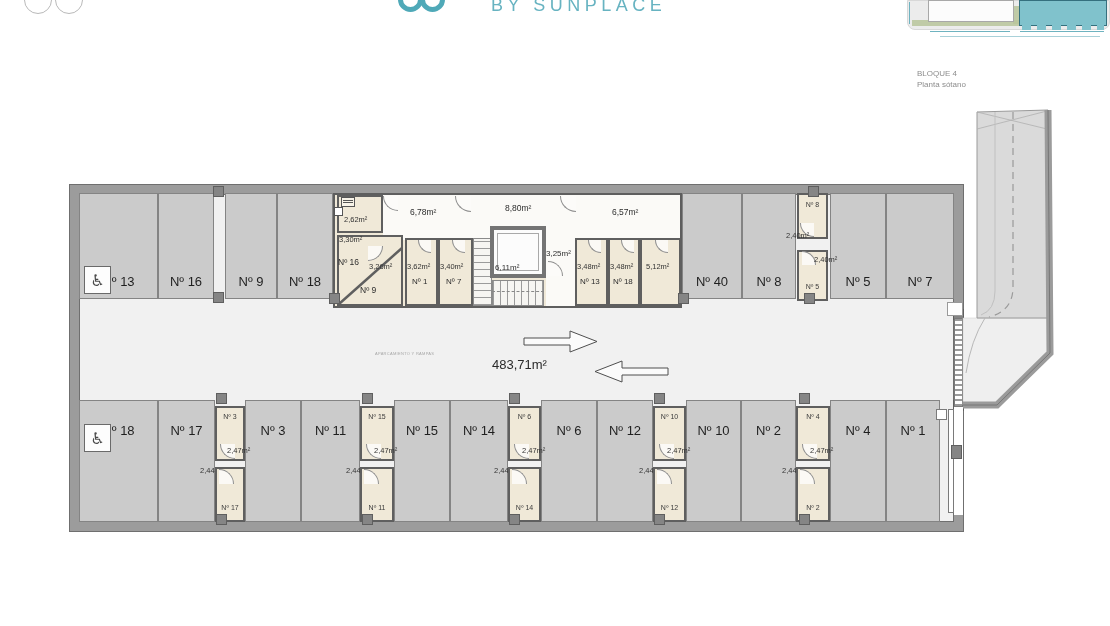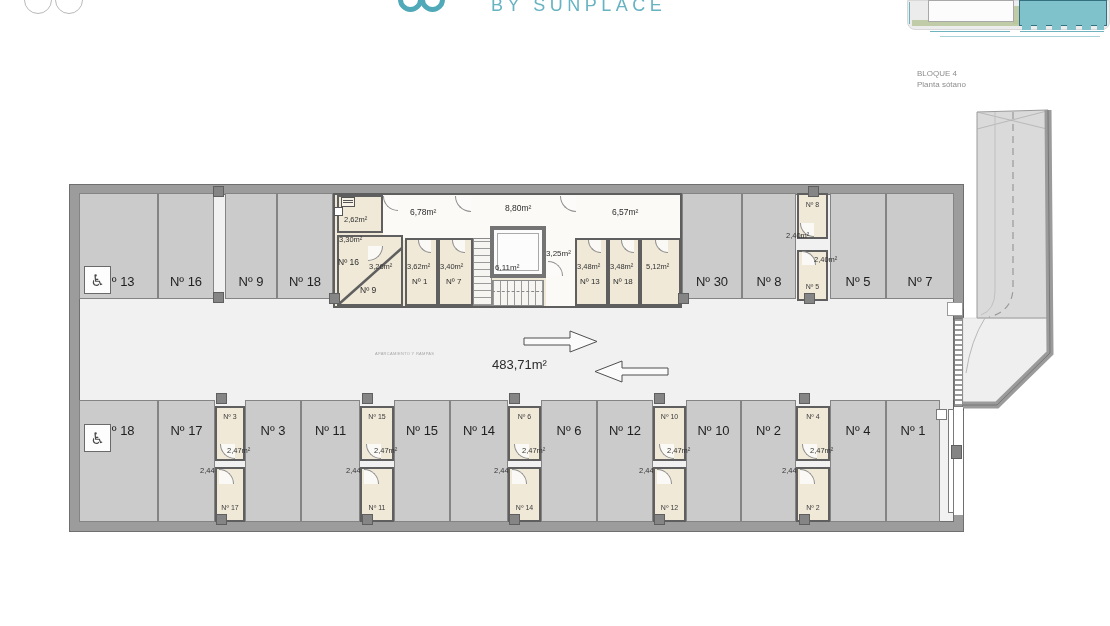--- a/index.html
+++ b/index.html
@@ -109,21 +109,21 @@
   <div class="stall stall-top" style="left:158px;width:56px;">
       <span class="stall-label">Nº 16</span>
     </div>
   <div class="stall stall-top" style="left:225px;width:52px;">
       <span class="stall-label">Nº 9</span>
     </div>
   <div class="stall stall-top" style="left:277px;width:56px;">
       <span class="stall-label">Nº 18</span>
     </div>
   <div class="stall stall-top" style="left:682px;width:60px;">
-      <span class="stall-label">Nº 30</span>
+      <span class="stall-label">Nº 40</span>
     </div>
   <div class="stall stall-top" style="left:742px;width:54px;">
       <span class="stall-label">Nº 8</span>
     </div>
   <div class="stall stall-top" style="left:830px;width:56px;">
       <span class="stall-label">Nº 5</span>
     </div>
   <div class="stall stall-top" style="left:886px;width:68px;">
       <span class="stall-label">Nº 7</span>
     </div>

